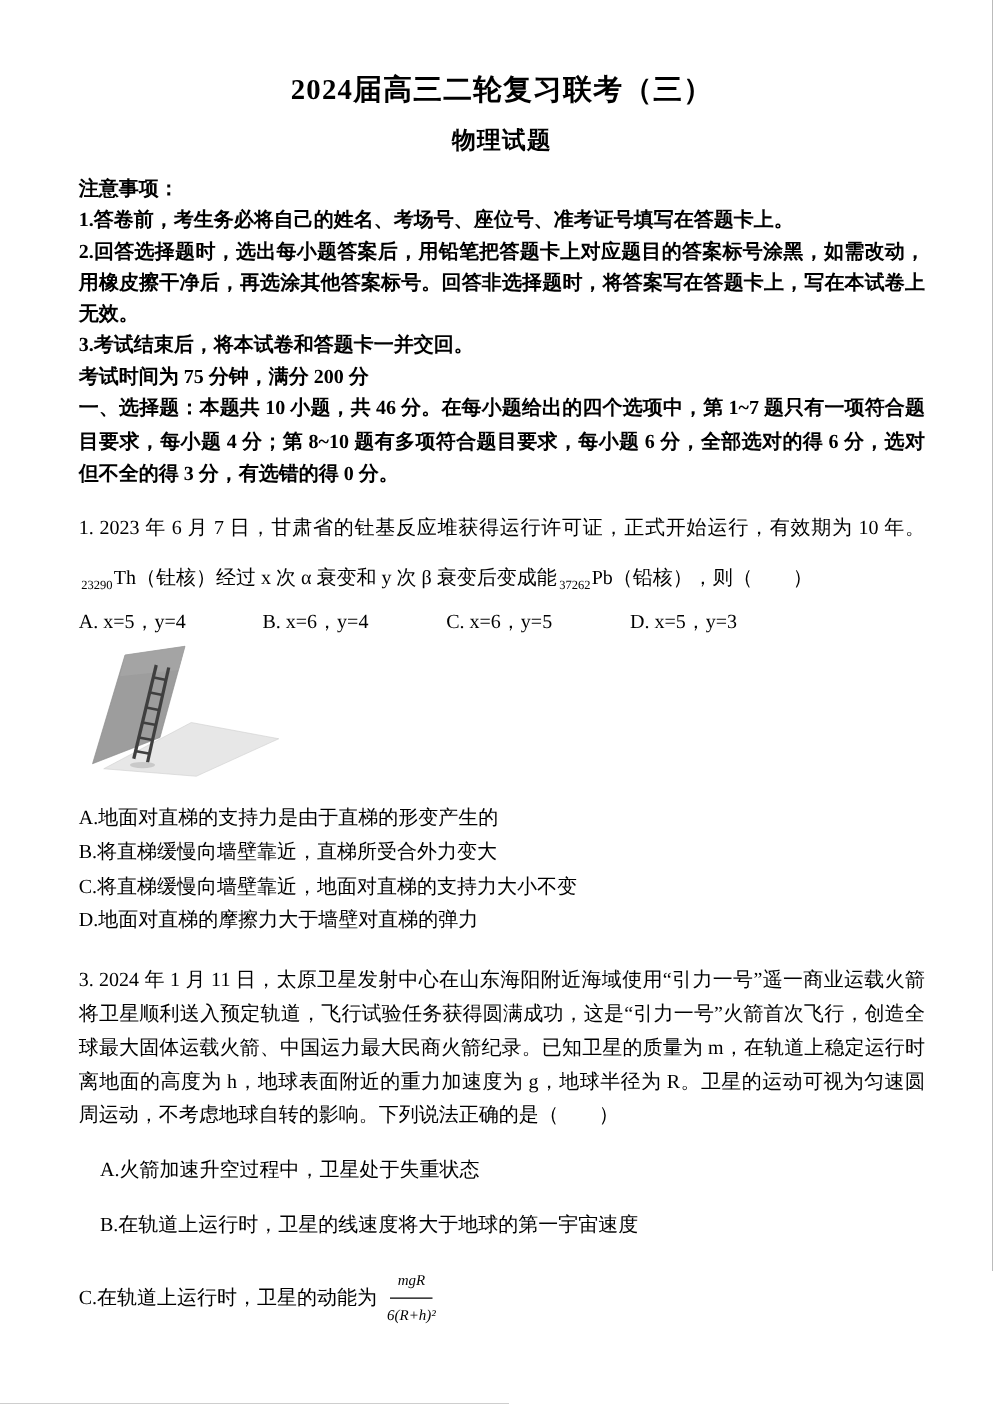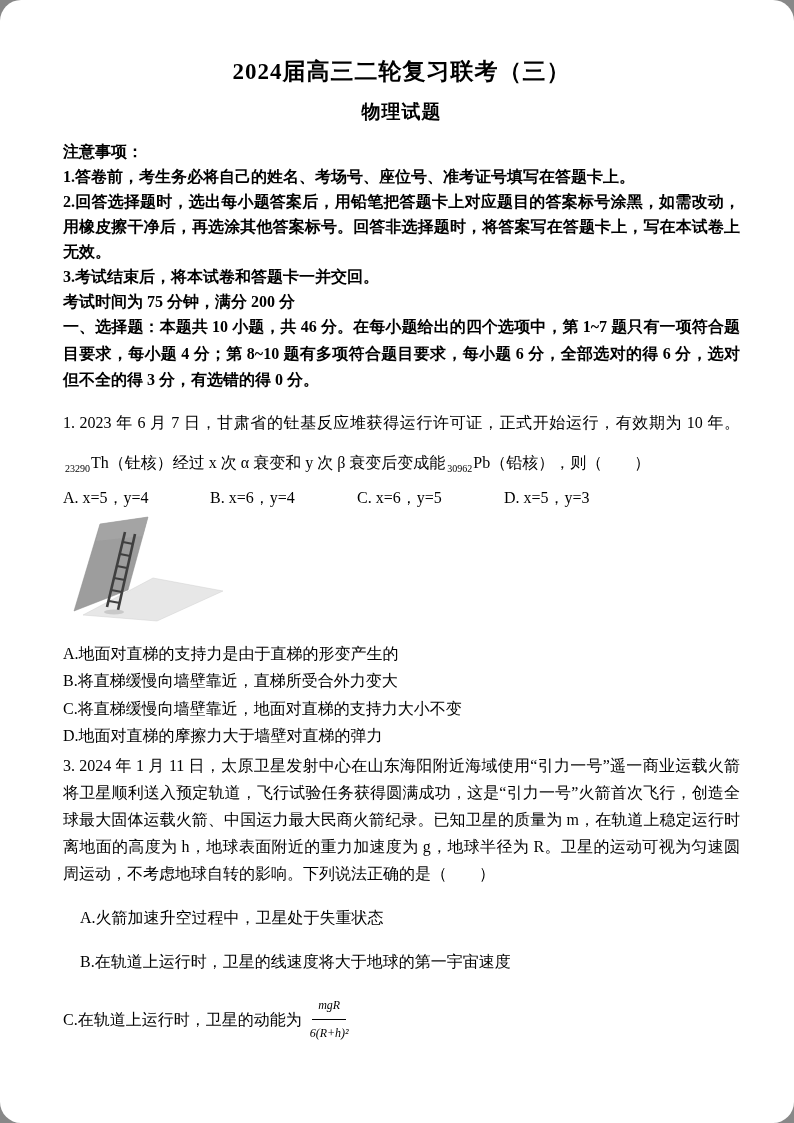--- a/index.html
+++ b/index.html
@@ -1,20 +1,20 @@
 <!DOCTYPE html>
 <html><head>
 <meta charset="utf-8">
 <style>
   html,body{margin:0;padding:0;background:#888;}
   .page{
     width:794px;height:1123px;margin:0 auto;background:#ffffff;
     box-sizing:border-box;padding:56px 54px 0 63px;
     font-family:"Liberation Serif","DejaVu Serif",serif;
-    color:#000;font-size:16px;overflow:hidden;border-radius:21px;
+    color:#000;font-size:16px;overflow:hidden;
   }
   .title{font-size:23px;font-weight:bold;text-align:center;margin:0 0 12px 0;letter-spacing:1px;}
   .subtitle{font-size:19px;font-weight:bold;text-align:center;margin:0 0 14px 0;letter-spacing:1px;}
   .notice p{margin:0;font-weight:bold;line-height:25px;text-align:justify;}
   .section-heading{margin:0;font-weight:bold;line-height:26.5px;text-align:justify;}
   .para{margin:0;line-height:26px;text-align:justify;}
   .q1para{line-height:40px;margin-top:9px;}
   .q1options{display:flex;margin:2px 0 4px 0;line-height:25px;}
   .q1options span{width:147px;}
   .q1options span:last-child{width:auto;}
@@ -45,21 +45,21 @@
     <p>3.考试结束后，将本试卷和答题卡一并交回。</p>
     <p>考试时间为 75 分钟，满分 200 分</p>
   </div>
 
   <p class="section-heading">一、选择题：本题共 10 小题，共 46 分。在每小题给出的四个选项中，第 1~7 题只有一项符合题目要求，每小题 4 分；第 8~10 题有多项符合题目要求，每小题 6 分，全部选对的得 6 分，选对但不全的得 3 分，有选错的得 0 分。</p>
 
   <p class="para q1para"><span>1. 2023 年 6 月 7 日，甘肃省的钍基反应堆获得运行许可证，正式开始运行，有效期为 10 年。</span><span class="nuclide">
         <span>232</span>
         <span>90</span>
       </span><span>Th</span><span>（钍核）经过 x 次 α 衰变和 y 次 β 衰变后变成能</span><span class="nuclide">
-        <span>309</span>
+        <span>372</span>
         <span>62</span>
       </span><span>Pb</span><span>（铅核），则（　　）</span></p>
 
   <div class="q1options">
     <span>A. x=5，y=4</span>
     <span>B. x=6，y=4</span>
     <span>C. x=6，y=5</span>
     <span>D. x=5，y=3</span>
   </div>
 
@@ -86,21 +86,21 @@
     </svg>
   </div>
 
   <div class="qoptions">
     <p>A.地面对直梯的支持力是由于直梯的形变产生的</p>
     <p>B.将直梯缓慢向墙壁靠近，直梯所受合外力变大</p>
     <p>C.将直梯缓慢向墙壁靠近，地面对直梯的支持力大小不变</p>
     <p>D.地面对直梯的摩擦力大于墙壁对直梯的弹力</p>
   </div>
 
-  <p class="para q3para" style="margin-top:2px;">3. 2024 年 1 月 11 日，太原卫星发射中心在山东海阳附近海域使用“引力一号”遥一商业运载火箭将卫星顺利送入预定轨道，飞行试验任务获得圆满成功，这是“引力一号”火箭首次飞行，创造全球最大固体运载火箭、中国运力最大民商火箭纪录。已知卫星的质量为 m，在轨道上稳定运行时离地面的高度为 h，地球表面附近的重力加速度为 g，地球半径为 R。卫星的运动可视为匀速圆周运动，不考虑地球自转的影响。下列说法正确的是（　　）</p>
+  <p class="para q3para" style="margin-top:20px;">3. 2024 年 1 月 11 日，太原卫星发射中心在山东海阳附近海域使用“引力一号”遥一商业运载火箭将卫星顺利送入预定轨道，飞行试验任务获得圆满成功，这是“引力一号”火箭首次飞行，创造全球最大固体运载火箭、中国运力最大民商火箭纪录。已知卫星的质量为 m，在轨道上稳定运行时离地面的高度为 h，地球表面附近的重力加速度为 g，地球半径为 R。卫星的运动可视为匀速圆周运动，不考虑地球自转的影响。下列说法正确的是（　　）</p>
 
   <p class="q3opt">A.火箭加速升空过程中，卫星处于失重状态</p>
   <p class="q3opt">B.在轨道上运行时，卫星的线速度将大于地球的第一宇宙速度</p>
 
   <div class="coption">
     <span>C.在轨道上运行时，卫星的动能为</span>
     <span class="frac">
       <span class="num">mgR</span>
       <span class="den">6(R+h)²</span>
     </span>

